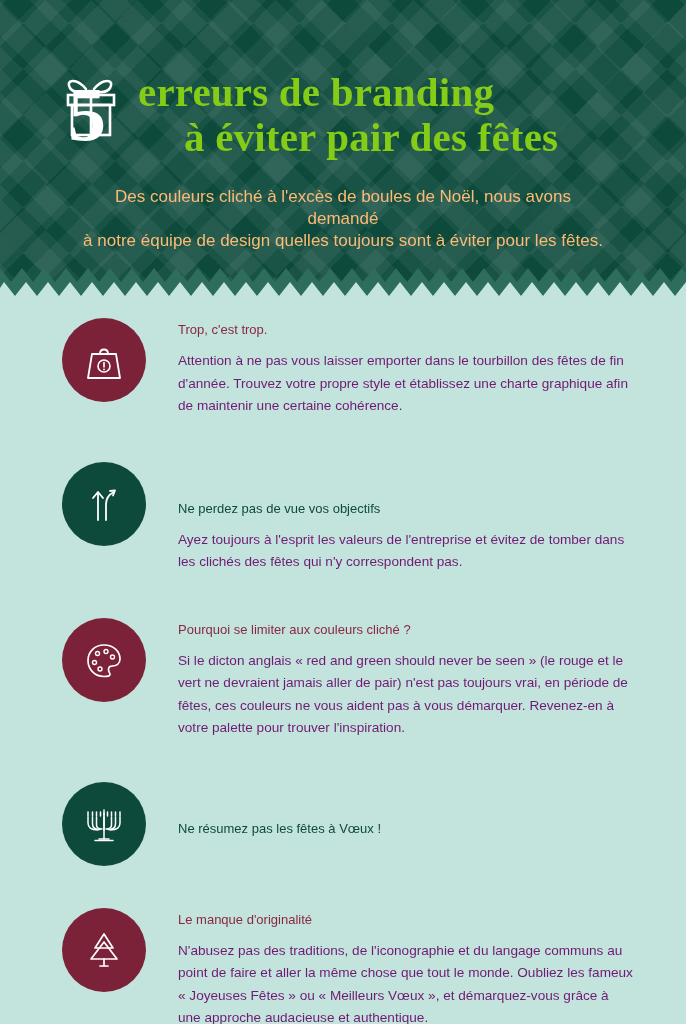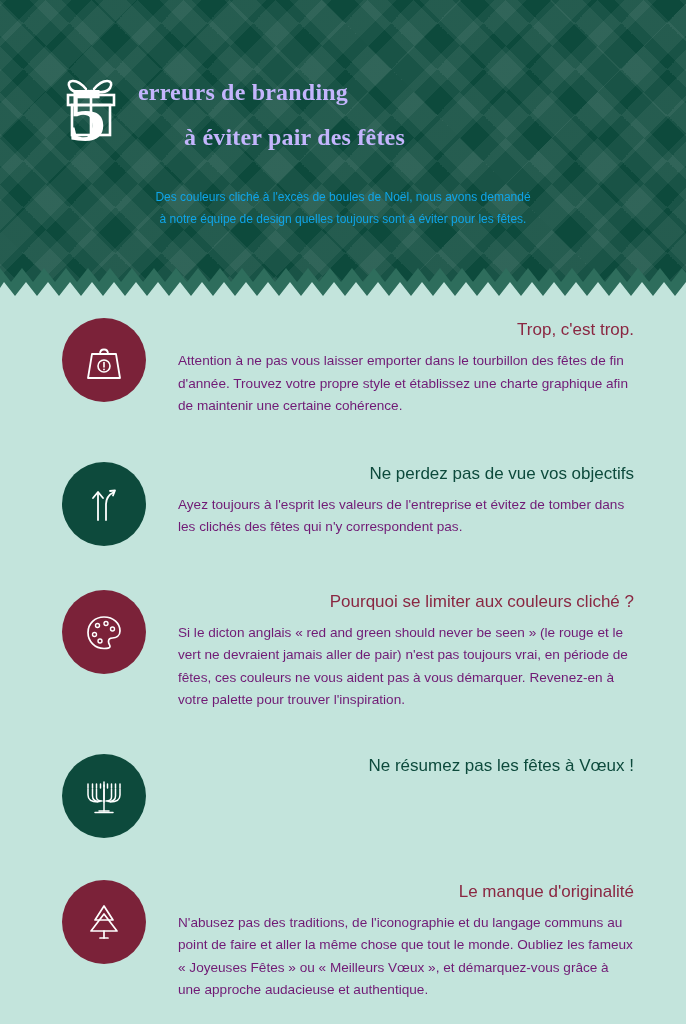--- a/index.html
+++ b/index.html
@@ -81,37 +81,37 @@
     font-family: "Liberation Serif", serif;
     font-weight: bold;
     font-size: 76px;
     line-height: 76px;
   }
   .titles {
     margin-left: 6px;
     margin-top: 8px;
   }
   .title-line {
-    color: #c4b5fd;
+    color: #84cc16;
     font-family: "Liberation Serif", serif;
     font-weight: bold;
-    font-size: 24px;
+    font-size: 41px;
     line-height: 45px;
     letter-spacing: 0.2px;
     white-space: nowrap;
   }
   .title-line.second {
     padding-left: 46px;
   }
   .subtitle {
     margin: 26px auto 0 auto;
     width: 530px;
     text-align: center;
-    color: #0ea5e9;
-    font-size: 12px;
+    color: #fdba74;
+    font-size: 17px;
     line-height: 22px;
   }
 
   
   .content {
     position: relative;
     background: #c3e4dc;
     padding: 0;
   }
   .item {
@@ -136,28 +136,27 @@
   .badge.maroon { background: #7b2239; }
   .badge.green  { background: #0d4a3c; }
   .badge svg { display: block; }
 
   .text-col {
     flex: 1 1 auto;
     padding-left: 26px;
     padding-right: 0;
   }
   .item-title {
-    font-size: 17px;
+    font-size: 13px;
     line-height: 24px;
     font-weight: normal;
     margin: 0 0 8px 0;
-    text-align: right;
   }
   .item-title.maroon { color: #8a2742; }
-  .item-title.green  { color: #0d4a3c; }
+  .item-title.green  { color: #0d4a3c; margin-top: 35px; }
   .item-body {
     color: #701a75;
     font-size: 13.6px;
     line-height: 22.5px;
     margin: 0;
   }
 </style>
 </head>
 <body>
 

